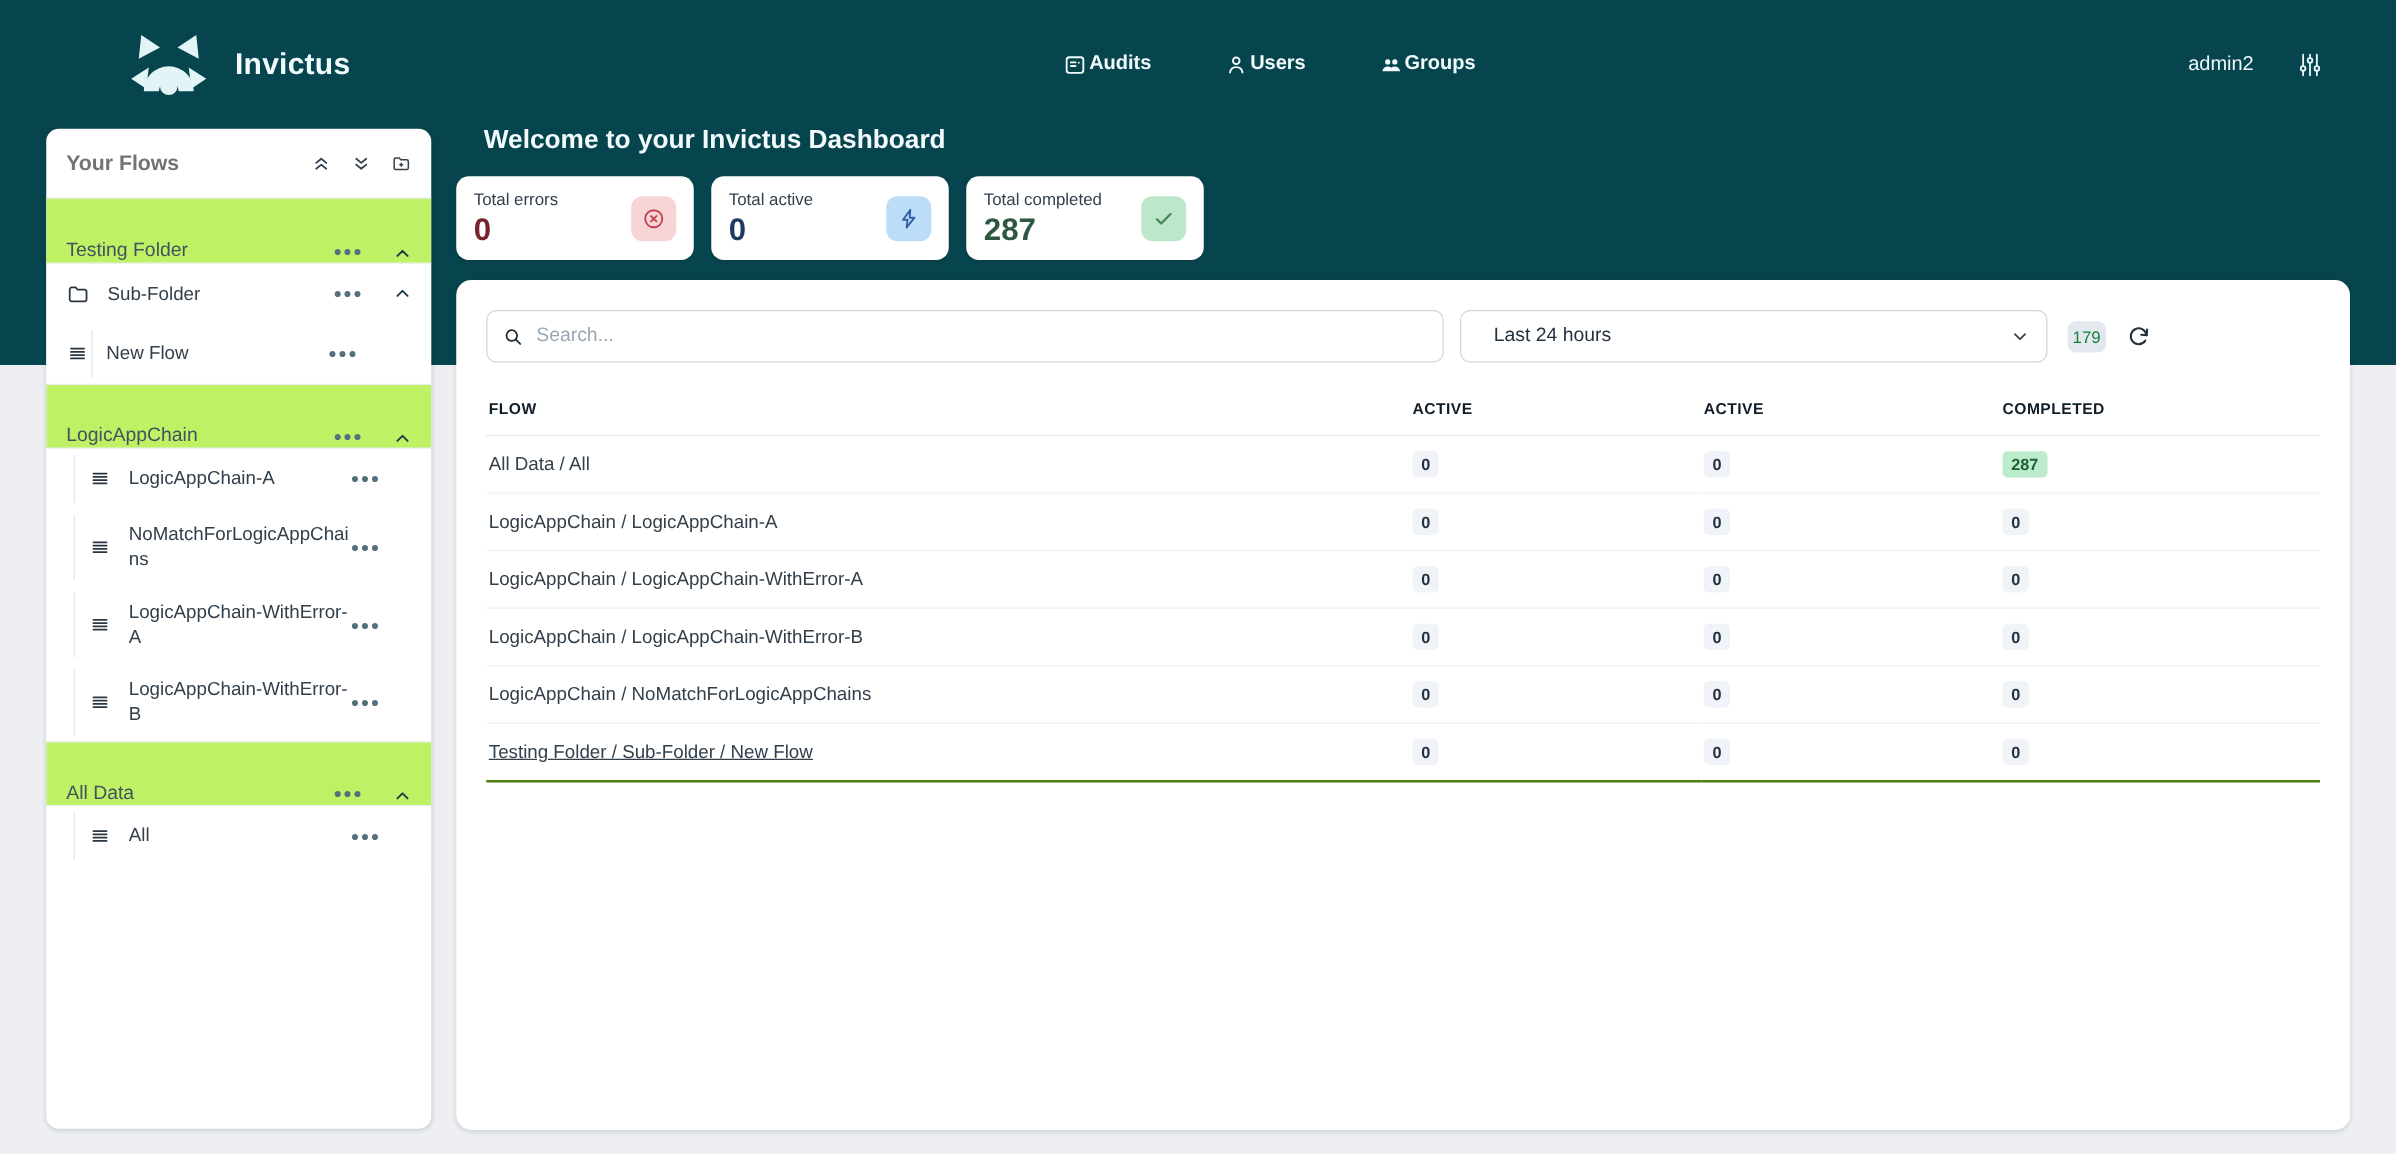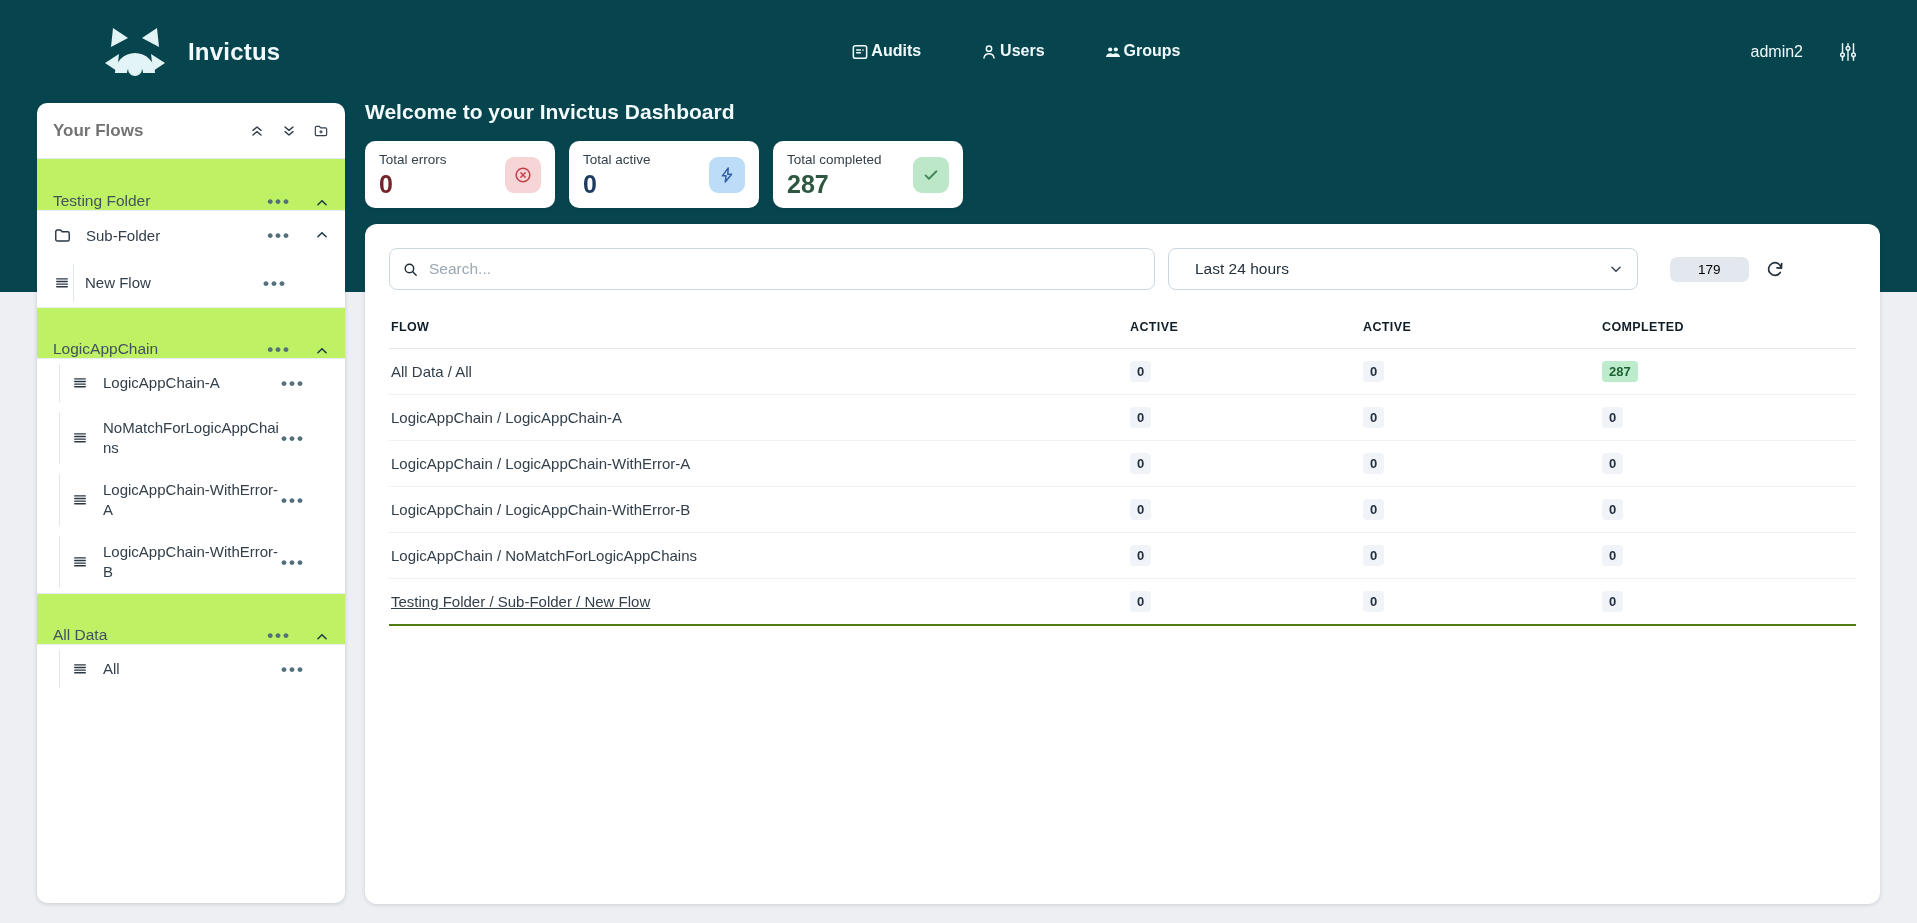--- a/index.html
+++ b/index.html
@@ -44,21 +44,21 @@
   .sb-row .flow-name { flex:1; max-width:176px; word-break:break-all; line-height:1.35; }
   .dots { color:#53707c; font-size:17px; font-weight:700; letter-spacing:2px; cursor:pointer; line-height:1; padding:0 2px; }
   .chev-up { margin-left:22px; cursor:pointer; color:#1d3b46; }
   .chev-up svg { width:14px; height:14px; display:block; }
   .icon-folder, .icon-flow { flex:0 0 auto; margin-right:14px; color:#2a3742; }
   .icon-folder svg { width:19px; height:19px; display:block; }
   .icon-flow svg { width:18px; height:18px; display:block; }
 
   
   .main { position:absolute; left:365px; top:100px; width:1515px; }
-  .page-title { font-size:21px; font-weight:700; color:#f4fbfc; }
+  .page-title { font-size:21px; font-weight:700; color:#f4fbfc;margin-left:22px; }
   .stats { display:flex; gap:14px; margin-top:17px; }
   .stat-card { width:190px; height:67px; background:#fff; border-radius:10px; box-shadow:0 1px 3px rgba(15,40,50,.2); padding:11px 14px; display:flex; justify-content:space-between; }
   .stat-label { font-size:13.5px; color:#33404c; }
   .stat-value { font-size:25px; font-weight:700; margin-top:3px; }
   .stat-errors .stat-value { color:#76242b; }
   .stat-active .stat-value { color:#1e3a5f; }
   .stat-completed .stat-value { color:#2d5741; }
   .stat-chip { align-self:center; width:36px; height:36px; border-radius:9px; display:flex; align-items:center; justify-content:center; }
   .chip-red { background:#f7d4d6; color:#c0424c; }
   .chip-blue { background:#bcdcf7; color:#3060a8; }
@@ -67,21 +67,21 @@
 
   .card { margin-top:16px; width:1515px; height:680px; background:#fff; border-radius:12px; box-shadow:0 1px 4px rgba(15,40,50,.15); position:relative; padding:24px; }
   .toolbar { display:flex; align-items:center; }
   .search-box { width:766px; height:42px; border:1px solid #cdd6df; border-radius:8px; display:flex; align-items:center; padding:0 12px; gap:10px; background:#fff; }
   .search-box svg { width:17px; height:17px; color:#1e2a35; flex:0 0 auto; }
   .search-box input { border:none; outline:none; flex:1; font-size:15.5px; font-family:"Liberation Sans",sans-serif; color:#24323f; background:transparent; }
   .search-box input::placeholder { color:#9aa7b4; }
   .time-select { margin-left:13px; width:470px; height:42px; border:1px solid #cdd6df; border-radius:8px; display:flex; align-items:center; padding:0 14px; font-size:15.5px; color:#24323f; cursor:pointer; background:#fff; }
   .time-select .lbl { flex:1;margin-left:12px; }
   .time-select svg { width:14px; height:14px; color:#33404c; }
-  .count-badge { margin-left:32px; background:#e3e8ee; color:#000000; border-radius:7px; padding:5px 28px; font-size:13.5px; }
+  .count-badge { margin-left:16px; background:#e3e8ee; color:#15803d; border-radius:7px; padding:5px 4px; font-size:13.5px; }
   .refresh-btn { margin-left:16px; color:#26323d; cursor:pointer; }
   .refresh-btn svg { width:20px; height:20px; display:block; }
 
   table.flow-table { margin-top:20px; width:1467px; border-collapse:collapse; table-layout:fixed; }
   .flow-table col.c-flow { width:739px; }
   .flow-table col.c-error { width:233px; }
   .flow-table col.c-active { width:239px; }
   .flow-table col.c-completed { width:256px; }
   .flow-table th { text-align:left; font-size:12.5px; letter-spacing:.03em; font-weight:700; color:#101e2a; padding:10px 2px 14px; border-bottom:1px solid #e4e9ef; }
   .flow-table td { padding:12px 2px; border-bottom:1px solid #edf1f5; font-size:15px; color:#33404c; height:46px; }

